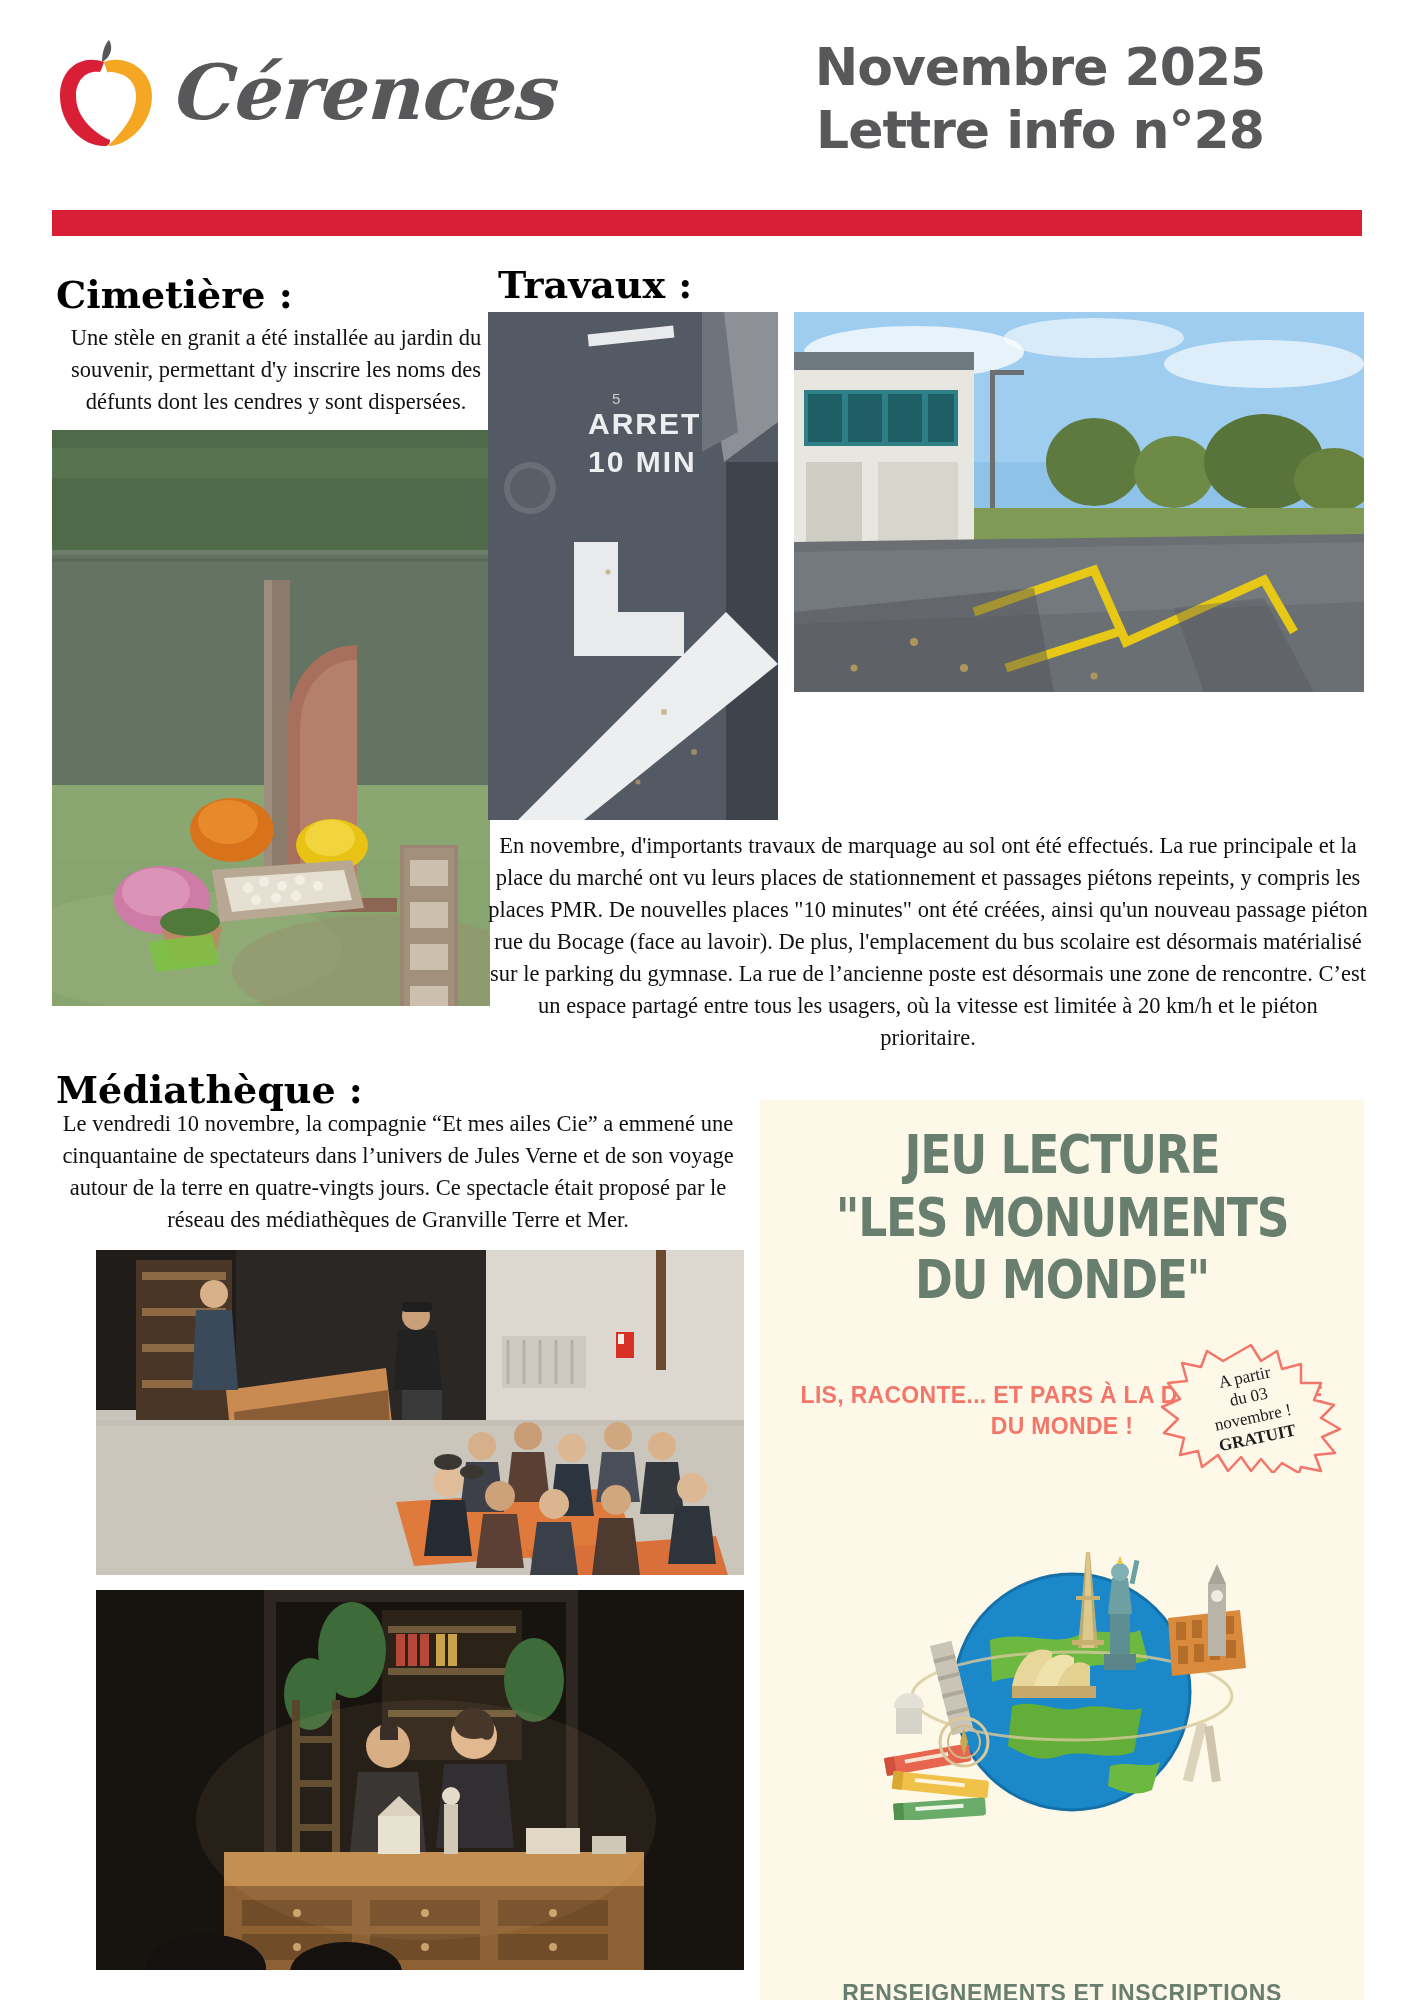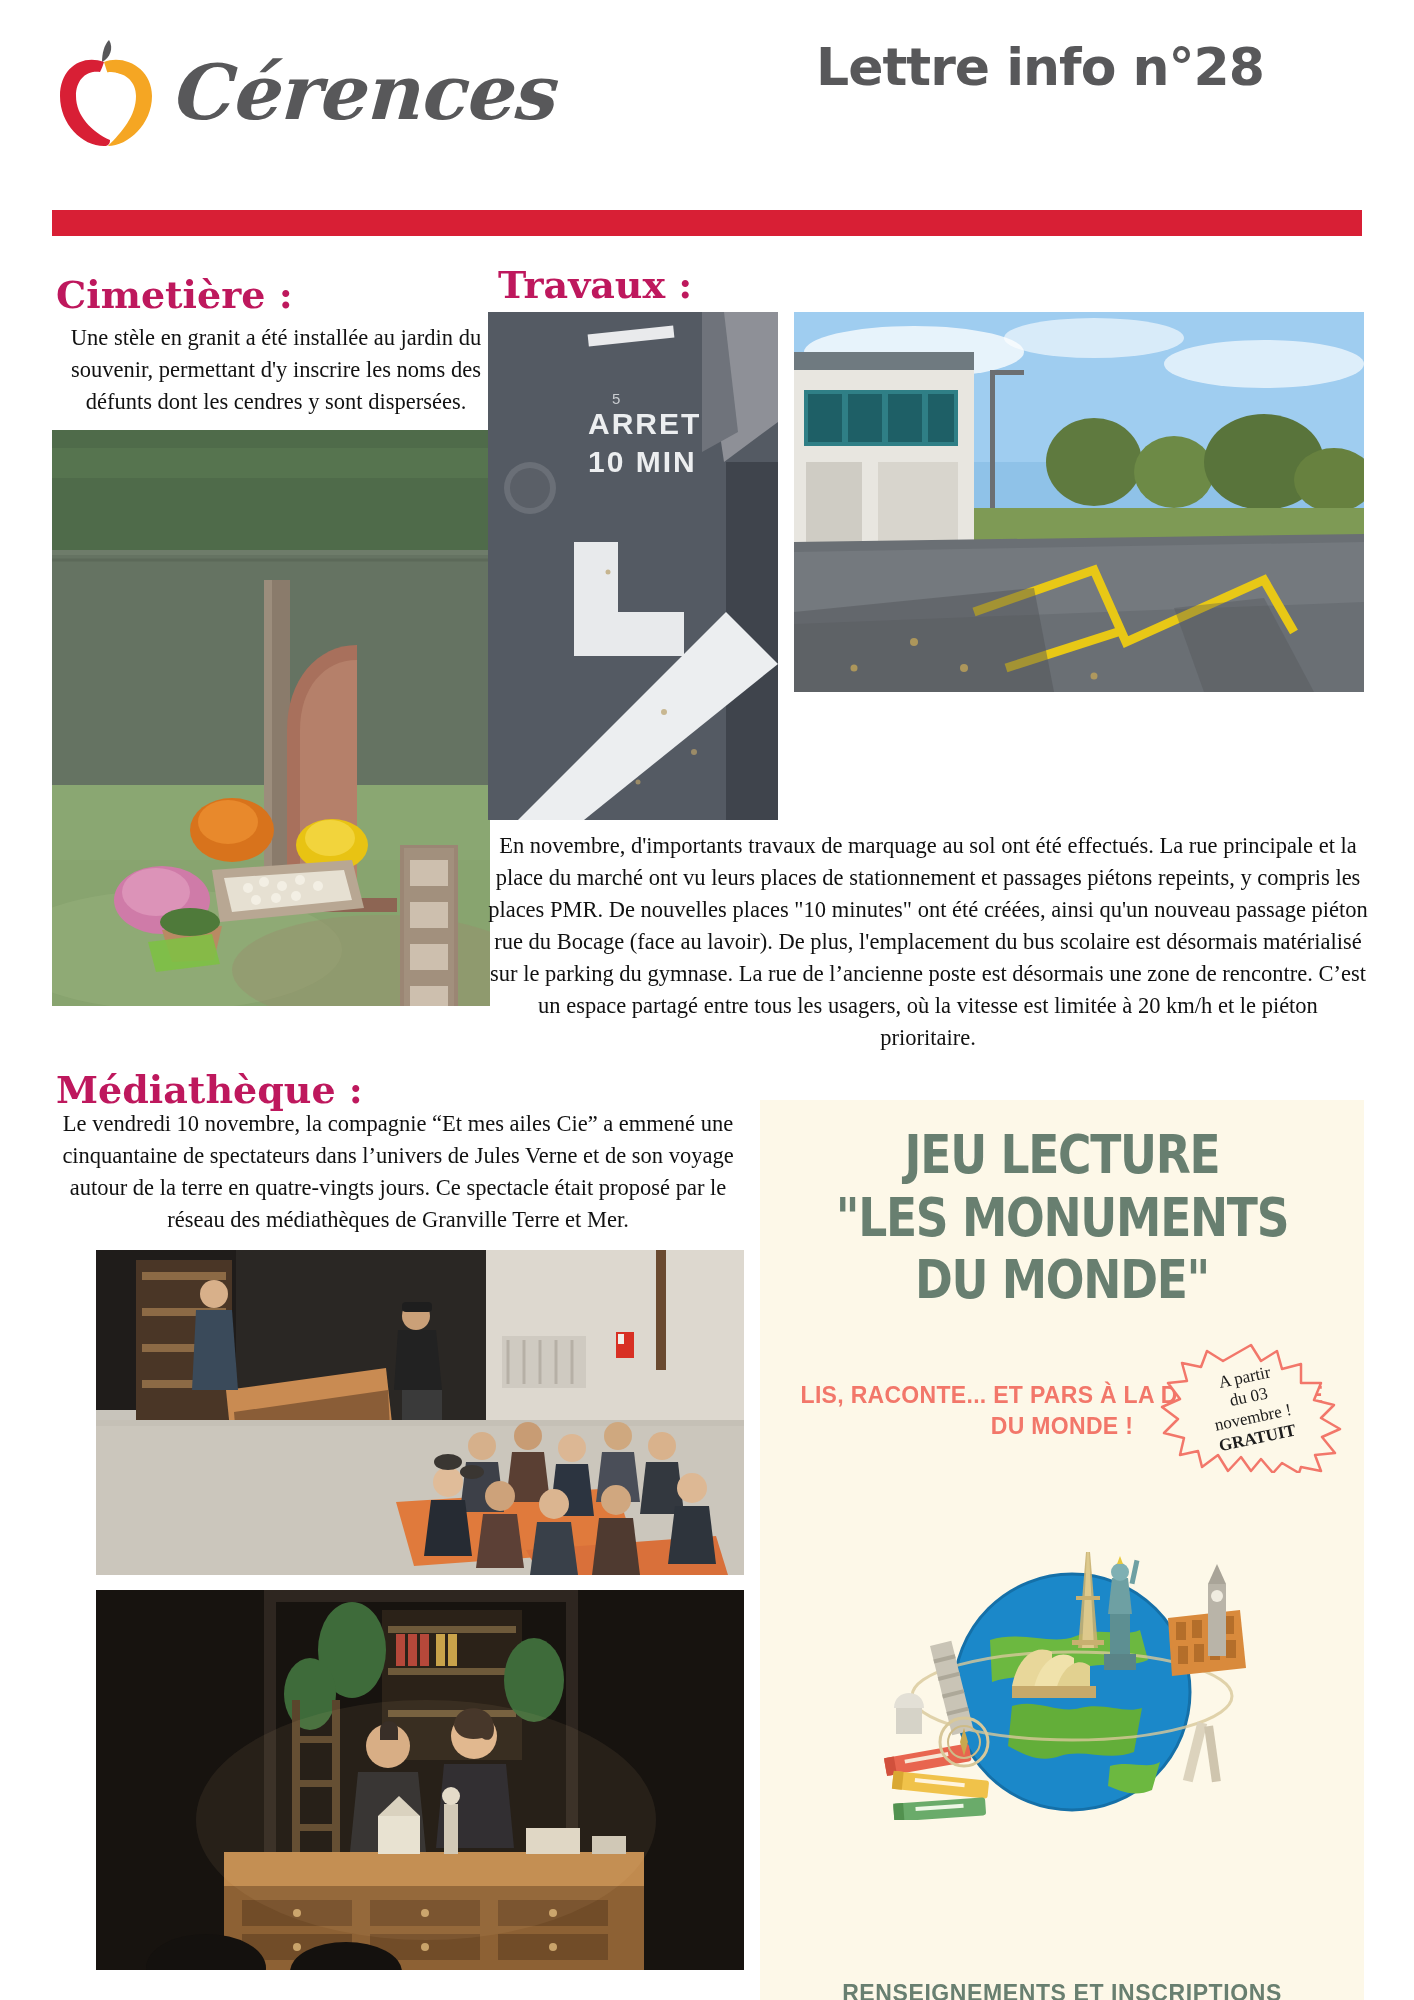--- a/index.html
+++ b/index.html
@@ -40,21 +40,21 @@
   .header-title .l2{font-size:52px;display:block;letter-spacing:-1px;}
 
   .red-rule{
     position:absolute;left:52px;top:210px;width:1310px;height:26px;
     background:#d81f35;
   }
 
   
   .sec-head{
     font-family:"DejaVu Serif",serif;
-    font-weight:700;font-size:38px;color:#be185d;
+    font-weight:700;font-size:38px;color:#000000;
     letter-spacing:0px;
   }
 
   
   .body-text{
     font-family:"Liberation Serif",serif;
     font-size:22.5px;line-height:1.42;color:#111;
     text-align:center;
   }
 
@@ -151,20 +151,21 @@
       <svg class="logo-mark" viewBox="0 0 110 118">
         <path d="M57 6 C62 14 58 24 50 28 C50 20 52 11 57 6 Z" fill="#58585a"></path>
         <path d="M52 28 C30 20 8 34 8 62 C8 90 30 112 52 112 C56 112 58 110 58 106 C40 98 24 82 24 62 C24 46 34 36 48 38 C50 34 51 31 52 28 Z" fill="#d81f35"></path>
         <path d="M52 28 C72 20 100 34 100 62 C100 90 76 112 56 112 C70 98 84 82 84 62 C84 46 70 36 56 40 C54 35 53 31 52 28 Z" fill="#f5a623"></path>
         <path d="M52 40 C58 36 70 38 74 48 C78 60 66 74 52 88 C38 74 26 60 30 48 C34 38 46 36 52 40 Z" fill="#ffffff"></path>
       </svg>
       <div class="logo-word">Cérences</div>
     </div>
 
     <div class="header-title">
+      <span class="l1">Novembre 2025</span>
       <span class="l2">Lettre info n°28</span>
     </div>
   </div>
 
   <div class="red-rule"></div>
 
   <div class="sec-head" id="cimetiere-head">Cimetière :</div>
   <div class="body-text" id="cimetiere-text">Une stèle en granit a été installée au jardin du souvenir, permettant d'y inscrire les noms des défunts dont les cendres y sont dispersées.</div>
 
   <div class="photo" id="photo-cimetiere">

